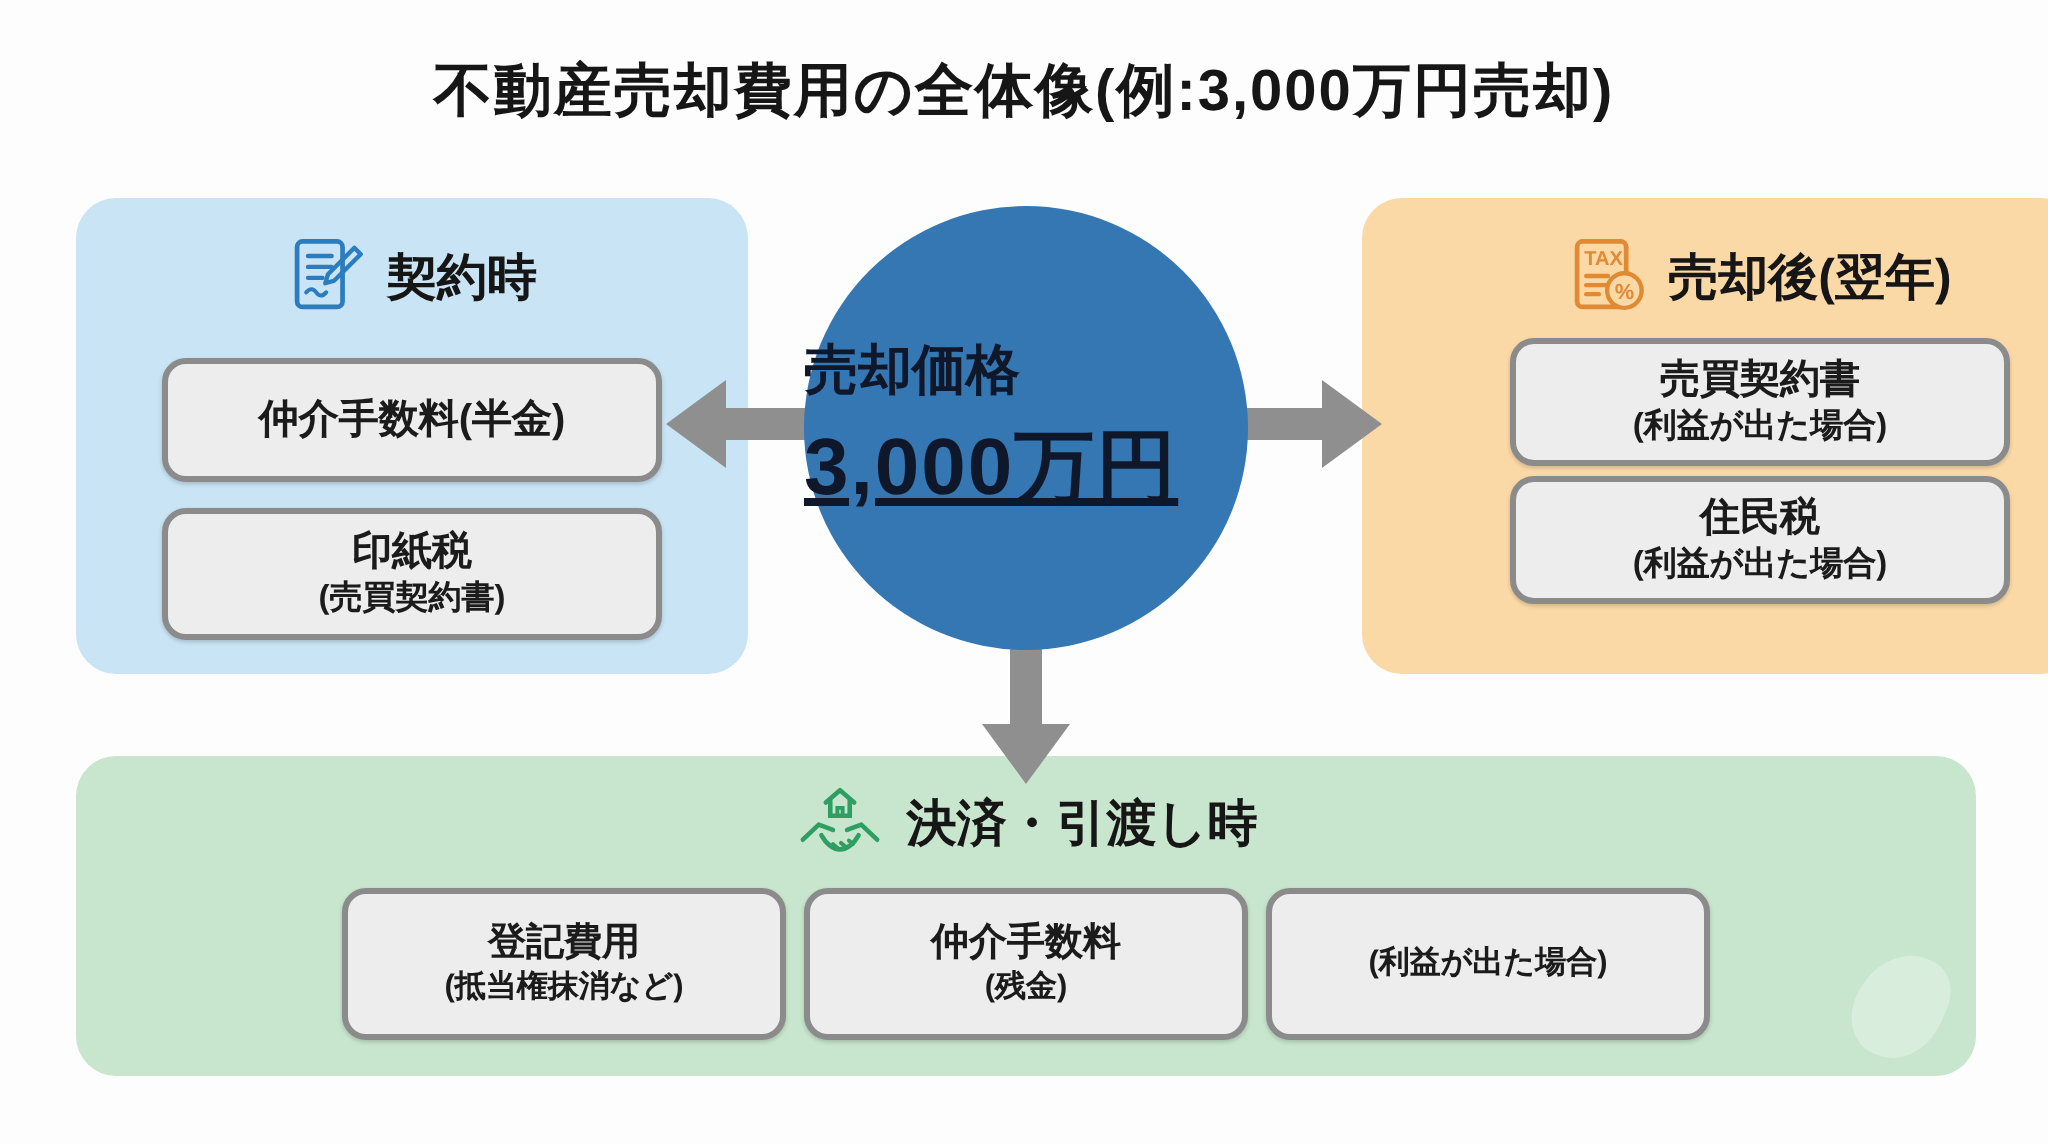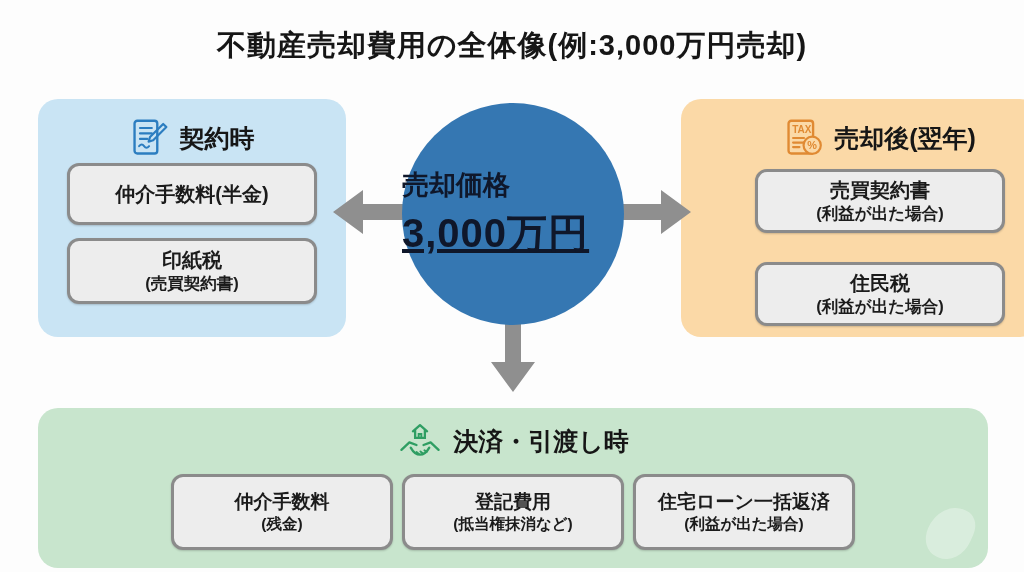--- a/index.html
+++ b/index.html
@@ -7,42 +7,42 @@
     position:relative;width:1024px;height:572px;overflow:hidden;
     background:#fdfdfd;
     font-family:"Liberation Sans","DejaVu Sans",sans-serif;
     color:#161616;
   }
   .title{
     position:absolute;top:26px;left:0;width:100%;
     text-align:center;font-size:29px;font-weight:800;letter-spacing:1px;
   }
   .panel{position:absolute;border-radius:20px;}
-  .panel-contract{left:38px;top:99px;width:308px;height:238px;background:#c9e4f4;}
+  .panel-contract{left:38px;top:99px;width:336px;height:238px;background:#c9e4f4;}
   .panel-aftersale{left:681px;top:99px;width:320px;height:238px;background:#fbd9a7;padding-left:39px;}
-  .panel-settlement{left:38px;top:378px;width:950px;height:160px;background:#c8e5cd;margin-top:30px;}
+  .panel-settlement{left:38px;top:378px;width:950px;height:160px;background:#c8e5cd;}
   .panel-header{
     display:flex;align-items:center;justify-content:center;gap:10px;
     font-size:25px;font-weight:800;
   }
   .panel-contract .panel-header,.panel-aftersale .panel-header{margin-top:14px;height:50px;}
   .panel-settlement .panel-header{margin-top:8px;height:50px;}
   .cost-item{
     background:#ededed;border:3px solid #8b8b8b;border-radius:12px;
     display:flex;flex-direction:column;align-items:center;justify-content:center;
     text-align:center;font-weight:800;color:#1b1b1b;
     box-shadow:0 1px 2px rgba(0,0,0,0.18);box-sizing:border-box;
   }
   .cost-item .main{font-size:20px;line-height:1.25;}
   .cost-item .sub{font-size:16.5px;line-height:1.25;}
   .side-item{width:250px;margin:0 auto;}
-  .panel-contract .item-1{height:62px;margin-top:0;}
+  .panel-contract .item-1{height:62px;margin-top:16px;}
   .panel-contract .item-2{height:66px;margin-top:13px;justify-content:center;}
   .panel-aftersale .item-1{height:64px;margin-top:6px;}
-  .panel-aftersale .item-2{height:64px;margin-top:29px;align-items:center;}
+  .panel-aftersale .item-2{height:64px;margin-top:5px;align-items:center;}
   .items-row{display:flex;justify-content:center;gap:9px;margin-top:8px;}
   .items-row .cost-item{width:222px;height:76px;}
   .items-row .cost-item .main{font-size:19px;}
   .items-row .cost-item .sub{font-size:15.5px;}
   .center-circle{
     position:absolute;left:402px;top:103px;width:222px;height:222px;
     border-radius:50%;background:#3577b2;
     display:flex;flex-direction:column;align-items:flex-start;justify-content:center;
     gap:3px;color:#0f172a;z-index:3;
   }
@@ -127,28 +127,27 @@
         <path d="M20.5 11v8.5h11V11" fill="none" stroke="#2f9e63" stroke-width="2.6" stroke-linecap="round"></path>
         <path d="M24.5 19.5v-4.5h3v4.5" fill="none" stroke="#2f9e63" stroke-width="2.2"></path>
         <path d="M5 33l9-8.5 8 3M47 33l-9-8.5-8 3" fill="none" stroke="#2f9e63" stroke-width="2.6" stroke-linecap="round" stroke-linejoin="round"></path>
         <path d="M15.5 30.5c2.5 4.5 6.5 8 10.5 8s8-3.5 10.5-8" fill="none" stroke="#2f9e63" stroke-width="2.6" stroke-linecap="round"></path>
         <path d="M22 35.5l2.8 2.3M26.5 34.8l2.8 2.3M31 33.5l2.4 2" stroke="#2f9e63" stroke-width="2.2" stroke-linecap="round" fill="none"></path>
       </svg>
       <span>決済・引渡し時</span>
     </div>
     <div class="items-row">
       <div class="cost-item">
+        <span class="main">登記費用</span>
+        <span class="sub">(抵当権抹消など)</span>
+      </div>
+      <div class="cost-item">
         <span class="main">仲介手数料</span>
         <span class="sub">(残金)</span>
       </div>
       <div class="cost-item">
-        <span class="main">登記費用</span>
-        <span class="sub">(抵当権抹消など)</span>
-      </div>
-      <div class="cost-item">
-        <span class="main">住宅ローン一括返済</span>
         <span class="sub">(利益が出た場合)</span>
       </div>
     </div>
     <div class="watermark"></div>
   </div>
 
 </div>
 
 </body></html>

